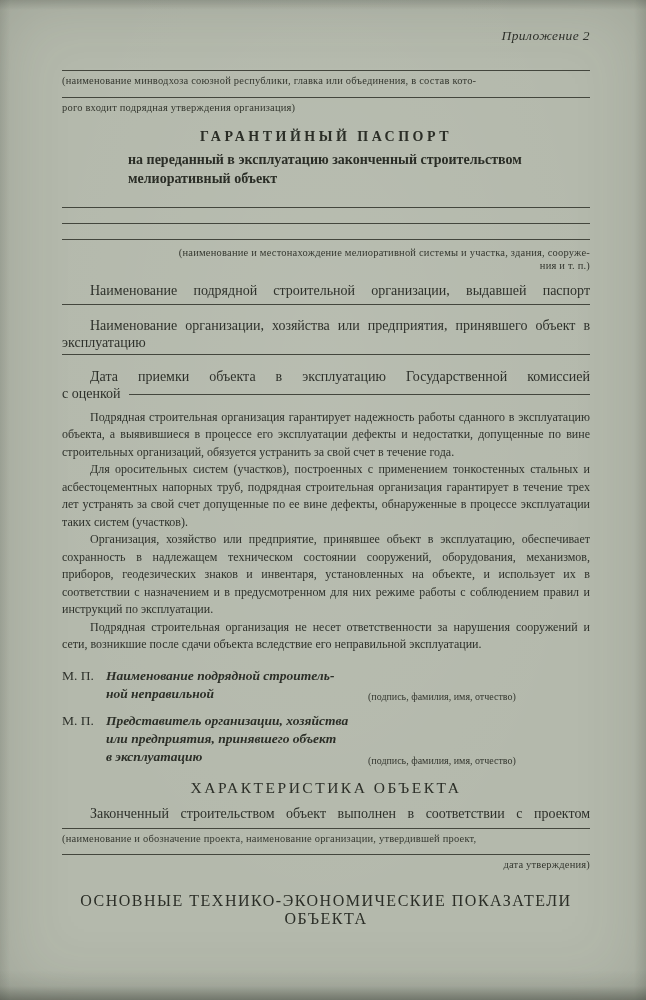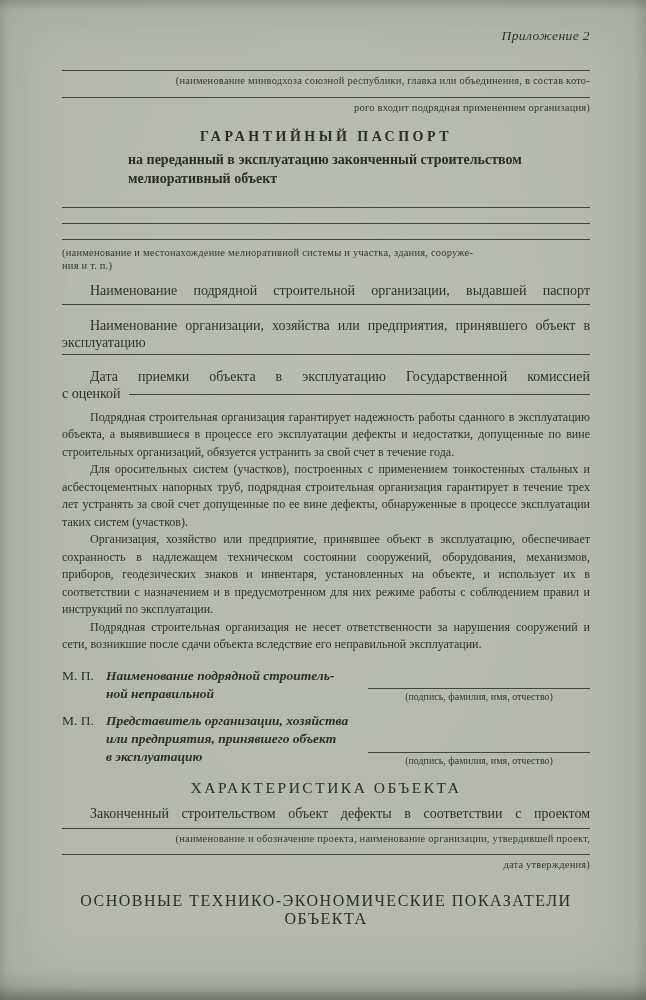--- a/index.html
+++ b/index.html
@@ -17,22 +17,22 @@
       #b4b9ac;
     color:#2e312b;
     overflow:hidden;
     box-shadow:inset 0 0 70px rgba(55,60,48,0.18);
   }
   .content{padding:26px 56px 0 62px;}
   .appendix{text-align:right;font-style:italic;font-size:13.5px;letter-spacing:0.4px;padding-top:2px;}
   .rule{height:0;border-bottom:1.4px solid #43463d;}
   .r1{margin-top:26px;}
   .r2{margin-top:10px;}
-  .caption{font-size:10.5px;letter-spacing:0.2px;color:#34372f;line-height:1.25;}
-  .center{text-align:right;}
+  .caption{font-size:10.5px;letter-spacing:0.2px;color:#34372f;line-height:1.25;text-align:right;}
+  .center{text-align:left;}
   .cap-top{margin-top:3px;}
   .doc-title{margin-top:15px;text-align:center;font-weight:bold;font-size:14px;letter-spacing:3.5px;color:#2a2d26;}
   .subtitle{margin-top:6px;margin-left:66px;font-weight:bold;font-size:14px;line-height:1.35;color:#2a2d26;}
   .blank-group{margin-top:18px;}
   .blank-group .rule{margin-top:15px;}
   .obj-caption{margin-top:6px;}
   .field{font-size:14px;line-height:17.5px;text-indent:28px;text-align:justify;}
   .single-just{text-align-last:justify;}
   .f1{margin-top:10px;}
   .f1-rule{margin-top:4px;}
@@ -42,42 +42,42 @@
   .inline-fill-row{display:flex;align-items:baseline;font-size:14px;line-height:17.5px;}
   .inline-fill{flex:1;border-bottom:1.4px solid #43463d;margin-left:8px;transform:translateY(-3px);}
   .body-paras{margin-top:6px;}
   .para{font-size:12px;line-height:17.5px;text-indent:28px;text-align:justify;}
   .sig-row{display:flex;justify-content:space-between;align-items:flex-end;}
   .sig1{margin-top:13px;}
   .sig2{margin-top:10px;}
   .sig-left{display:flex;gap:12px;}
   .mp{font-size:13.5px;white-space:nowrap;padding-top:1px;text-align:center;}
   .sig-role{font-style:italic;font-weight:bold;font-size:13.5px;line-height:1.32;color:#2b2e27;}
-  .sig-right{width:222px;display:flex;flex-direction:column;}
+  .sig-right{width:222px;display:flex;flex-direction:row;}
   .sig-line{border-bottom:1.4px solid #43463d;}
   .sig-caption{font-size:10px;text-align:center;padding-top:2px;color:#34372f;}
   .section-title{margin-top:13px;text-align:center;font-size:15.5px;letter-spacing:2.5px;color:#2b2e27;}
   .project-line{margin-top:8px;}
   .pr-rule1{margin-top:6px;}
   .pr-rule2{margin-top:9px;}
   .cap-left{text-align:right;margin-top:3px;}
   .footer-title{margin-top:20px;text-align:center;font-size:16px;letter-spacing:1.5px;color:#2b2e27;}
 </style>
 </head>
 <body>
 
 <div class="page">
   <div class="content">
 
     <div class="appendix">Приложение 2</div>
 
     <div class="rule r1"></div>
     <div class="caption center cap-top">(наименование минводхоза союзной республики, главка или объединения, в состав кото-</div>
     <div class="rule r2"></div>
-    <div class="caption center cap-top">рого входит подрядная применением организация)</div>
+    <div class="caption center cap-top">рого входит подрядная утверждения организация)</div>
 
     <div class="doc-title">ГАРАНТИЙНЫЙ ПАСПОРТ</div>
     <div class="subtitle">
       <div>на переданный в эксплуатацию законченный строительством</div>
       <div>мелиоративный объект</div>
     </div>
 
     <div class="blank-group">
       <div class="rule"></div>
       <div class="rule"></div>
@@ -131,21 +131,21 @@
         </div>
       </div>
       <div class="sig-right">
         <div class="sig-line"></div>
         <div class="sig-caption">(подпись, фамилия, имя, отчество)</div>
       </div>
     </div>
 
     <div class="section-title">ХАРАКТЕРИСТИКА ОБЪЕКТА</div>
 
-    <div class="field single-just project-line">Законченный строительством объект дефекты в соответствии с проектом</div>
+    <div class="field single-just project-line">Законченный строительством объект выполнен в соответствии с проектом</div>
     <div class="rule pr-rule1"></div>
     <div class="caption center cap-top">(наименование и обозначение проекта, наименование организации, утвердившей проект,</div>
     <div class="rule pr-rule2"></div>
     <div class="caption cap-left">дата утверждения)</div>
 
     <div class="footer-title">ОСНОВНЫЕ ТЕХНИКО-ЭКОНОМИЧЕСКИЕ ПОКАЗАТЕЛИ ОБЪЕКТА</div>
 
   </div>
 </div>
 

